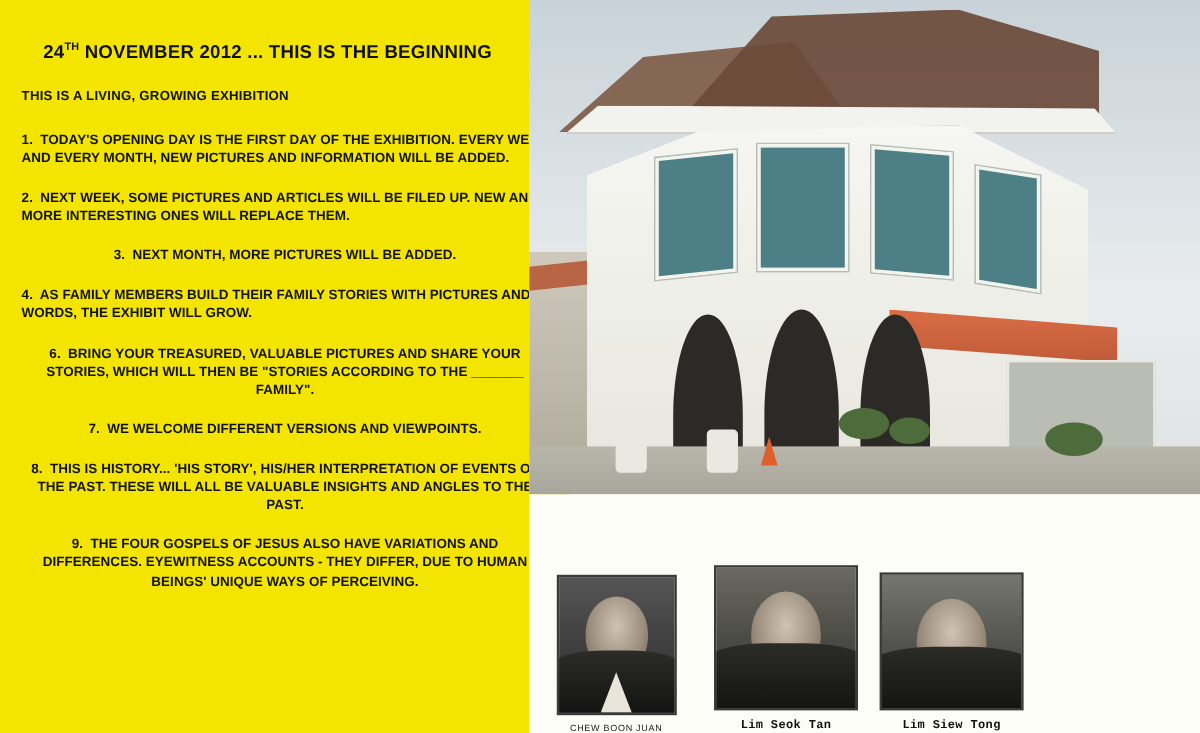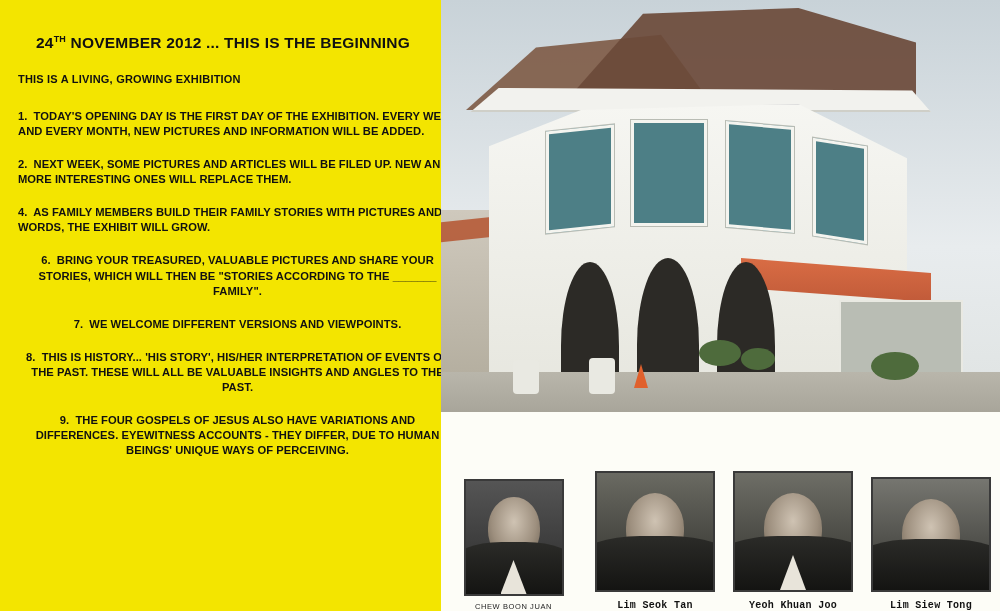--- a/index.html
+++ b/index.html
@@ -180,20 +180,24 @@
     <div class="subhead">THIS IS A LIVING, GROWING EXHIBITION</div>
 
     <ul class="list">
       <li class="li-left">
         <span class="num">1.</span>
         <span>TODAY'S OPENING DAY IS THE FIRST DAY OF THE EXHIBITION. EVERY WEEK AND EVERY MONTH, NEW PICTURES AND INFORMATION WILL BE ADDED.</span>
       </li>
       <li class="li-left">
         <span class="num">2.</span>
         <span>NEXT WEEK, SOME PICTURES AND ARTICLES WILL BE FILED UP. NEW AND MORE INTERESTING ONES WILL REPLACE THEM.</span>
+      </li>
+      <li>
+        <span class="num">3.</span>
+        <span>NEXT MONTH, MORE PICTURES WILL BE ADDED.</span>
       </li>
       <li class="li-left">
         <span class="num">4.</span>
         <span>AS FAMILY MEMBERS BUILD THEIR FAMILY STORIES WITH PICTURES AND WORDS, THE EXHIBIT WILL GROW.</span>
       </li>
       <li>
         <span class="num">6.</span>
         <span>BRING YOUR TREASURED, VALUABLE PICTURES AND SHARE YOUR STORIES, WHICH WILL THEN BE "STORIES ACCORDING TO THE _______ FAMILY".</span>
       </li>
       <li>
@@ -249,28 +253,20 @@
     </div>
 
     <div class="pcell c2">
       <div class="frame f2">
         <div class="face face-b"></div>
         <div class="body"></div>
       </div>
       <div class="caption">Lim Seok Tan</div>
     </div>
 
-    <div class="pcell c3">
-      <div class="frame f3">
-        <div class="face face-b"></div>
-        <div class="body"></div>
-        <div class="collar"></div>
-      </div>
-      <div class="caption">Yeoh Khuan Joo</div>
-    </div>
 
     <div class="pcell c4">
       <div class="frame f4">
         <div class="face face-b"></div>
         <div class="body"></div>
       </div>
       <div class="caption">Lim Siew Tong</div>
     </div>
 
   </div>

